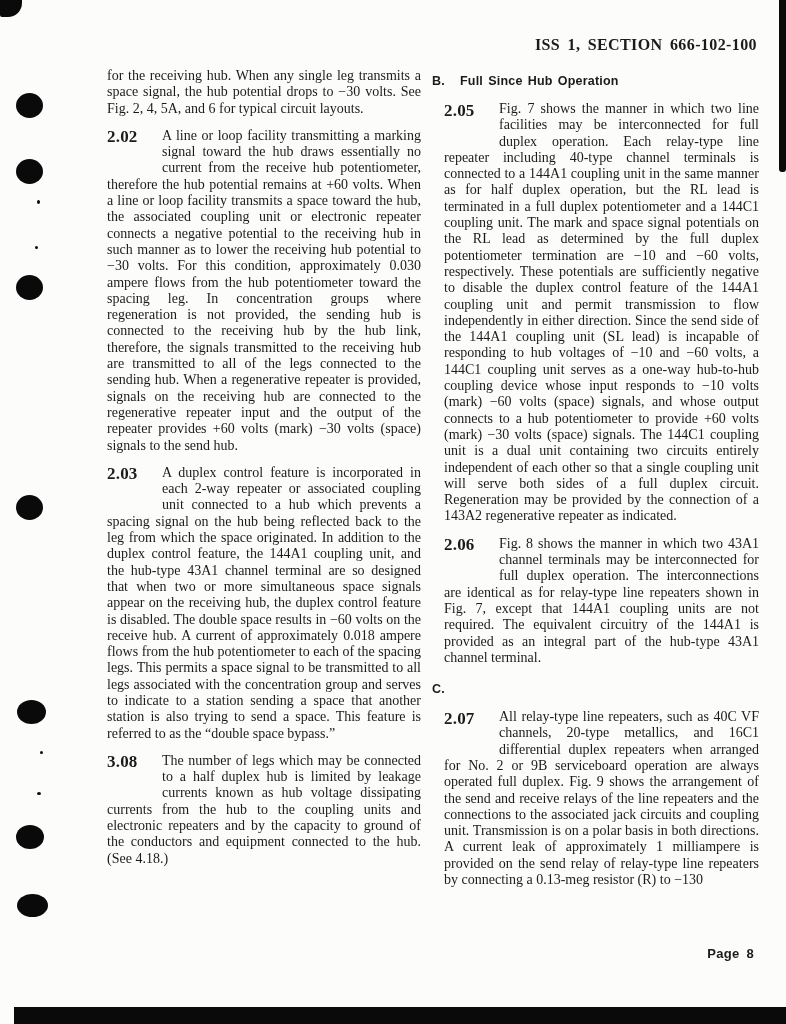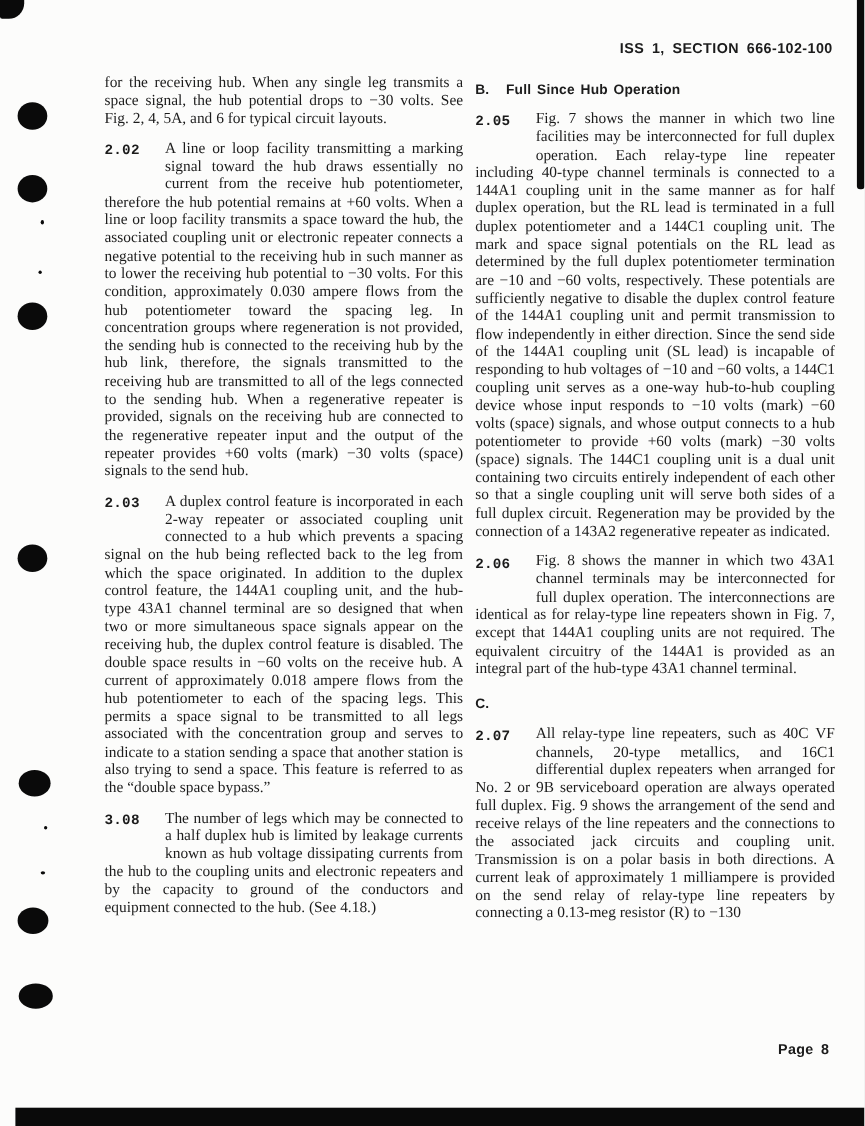--- a/index.html
+++ b/index.html
@@ -12,42 +12,42 @@
     position:relative;
     width:786px;height:1024px;
     background:var(--paper);
     overflow:hidden;
     font-family:"Liberation Serif", serif;
     color:var(--ink);
   }
   
   .doc-header{
     position:absolute;top:36px;right:29px;
-    font-family:Liberation Sans, sans-serif;
-    font-weight:700;font-size:13px;letter-spacing:.4px;word-spacing:3px;
+    font-family:Liberation Serif, serif;
+    font-weight:700;font-size:16px;letter-spacing:.4px;word-spacing:3px;
     color:var(--ink);
   }
   .doc-footer{
     position:absolute;top:946px;right:32px;
     font-family:"Liberation Sans", sans-serif;
     font-weight:700;font-size:13px;letter-spacing:.3px;word-spacing:3px;
   }
   
   .col{position:absolute;top:68px;}
   .col-left{left:95px;width:326px;}
   .col-right{left:432px;top:70px;width:327px;}
   .body-p{
-    margin:0 0 11px 0;
+    margin:0 0 11px 12px;
     font-size:14px;line-height:16.3px;
     text-align:justify;
   }
   .pnum-float{
     float:left;width:55px;height:33px;
-    font-family:Liberation Mono, monospace;
-    font-weight:700;font-size:13px;letter-spacing:.2px;
+    font-family:Liberation Serif, serif;
+    font-weight:700;font-size:17px;letter-spacing:.2px;
     padding-top:1.5px;box-sizing:border-box;
   }
   .sec-heading{
     display:flex;
     font-family:"Liberation Sans", sans-serif;
     font-weight:700;font-size:12.5px;letter-spacing:.2px;word-spacing:1.5px;
     margin:4px 0 13px 0;
   }
   .sec-heading.second{margin-top:16px;}
   .sec-letter{flex:none;width:28px;}

